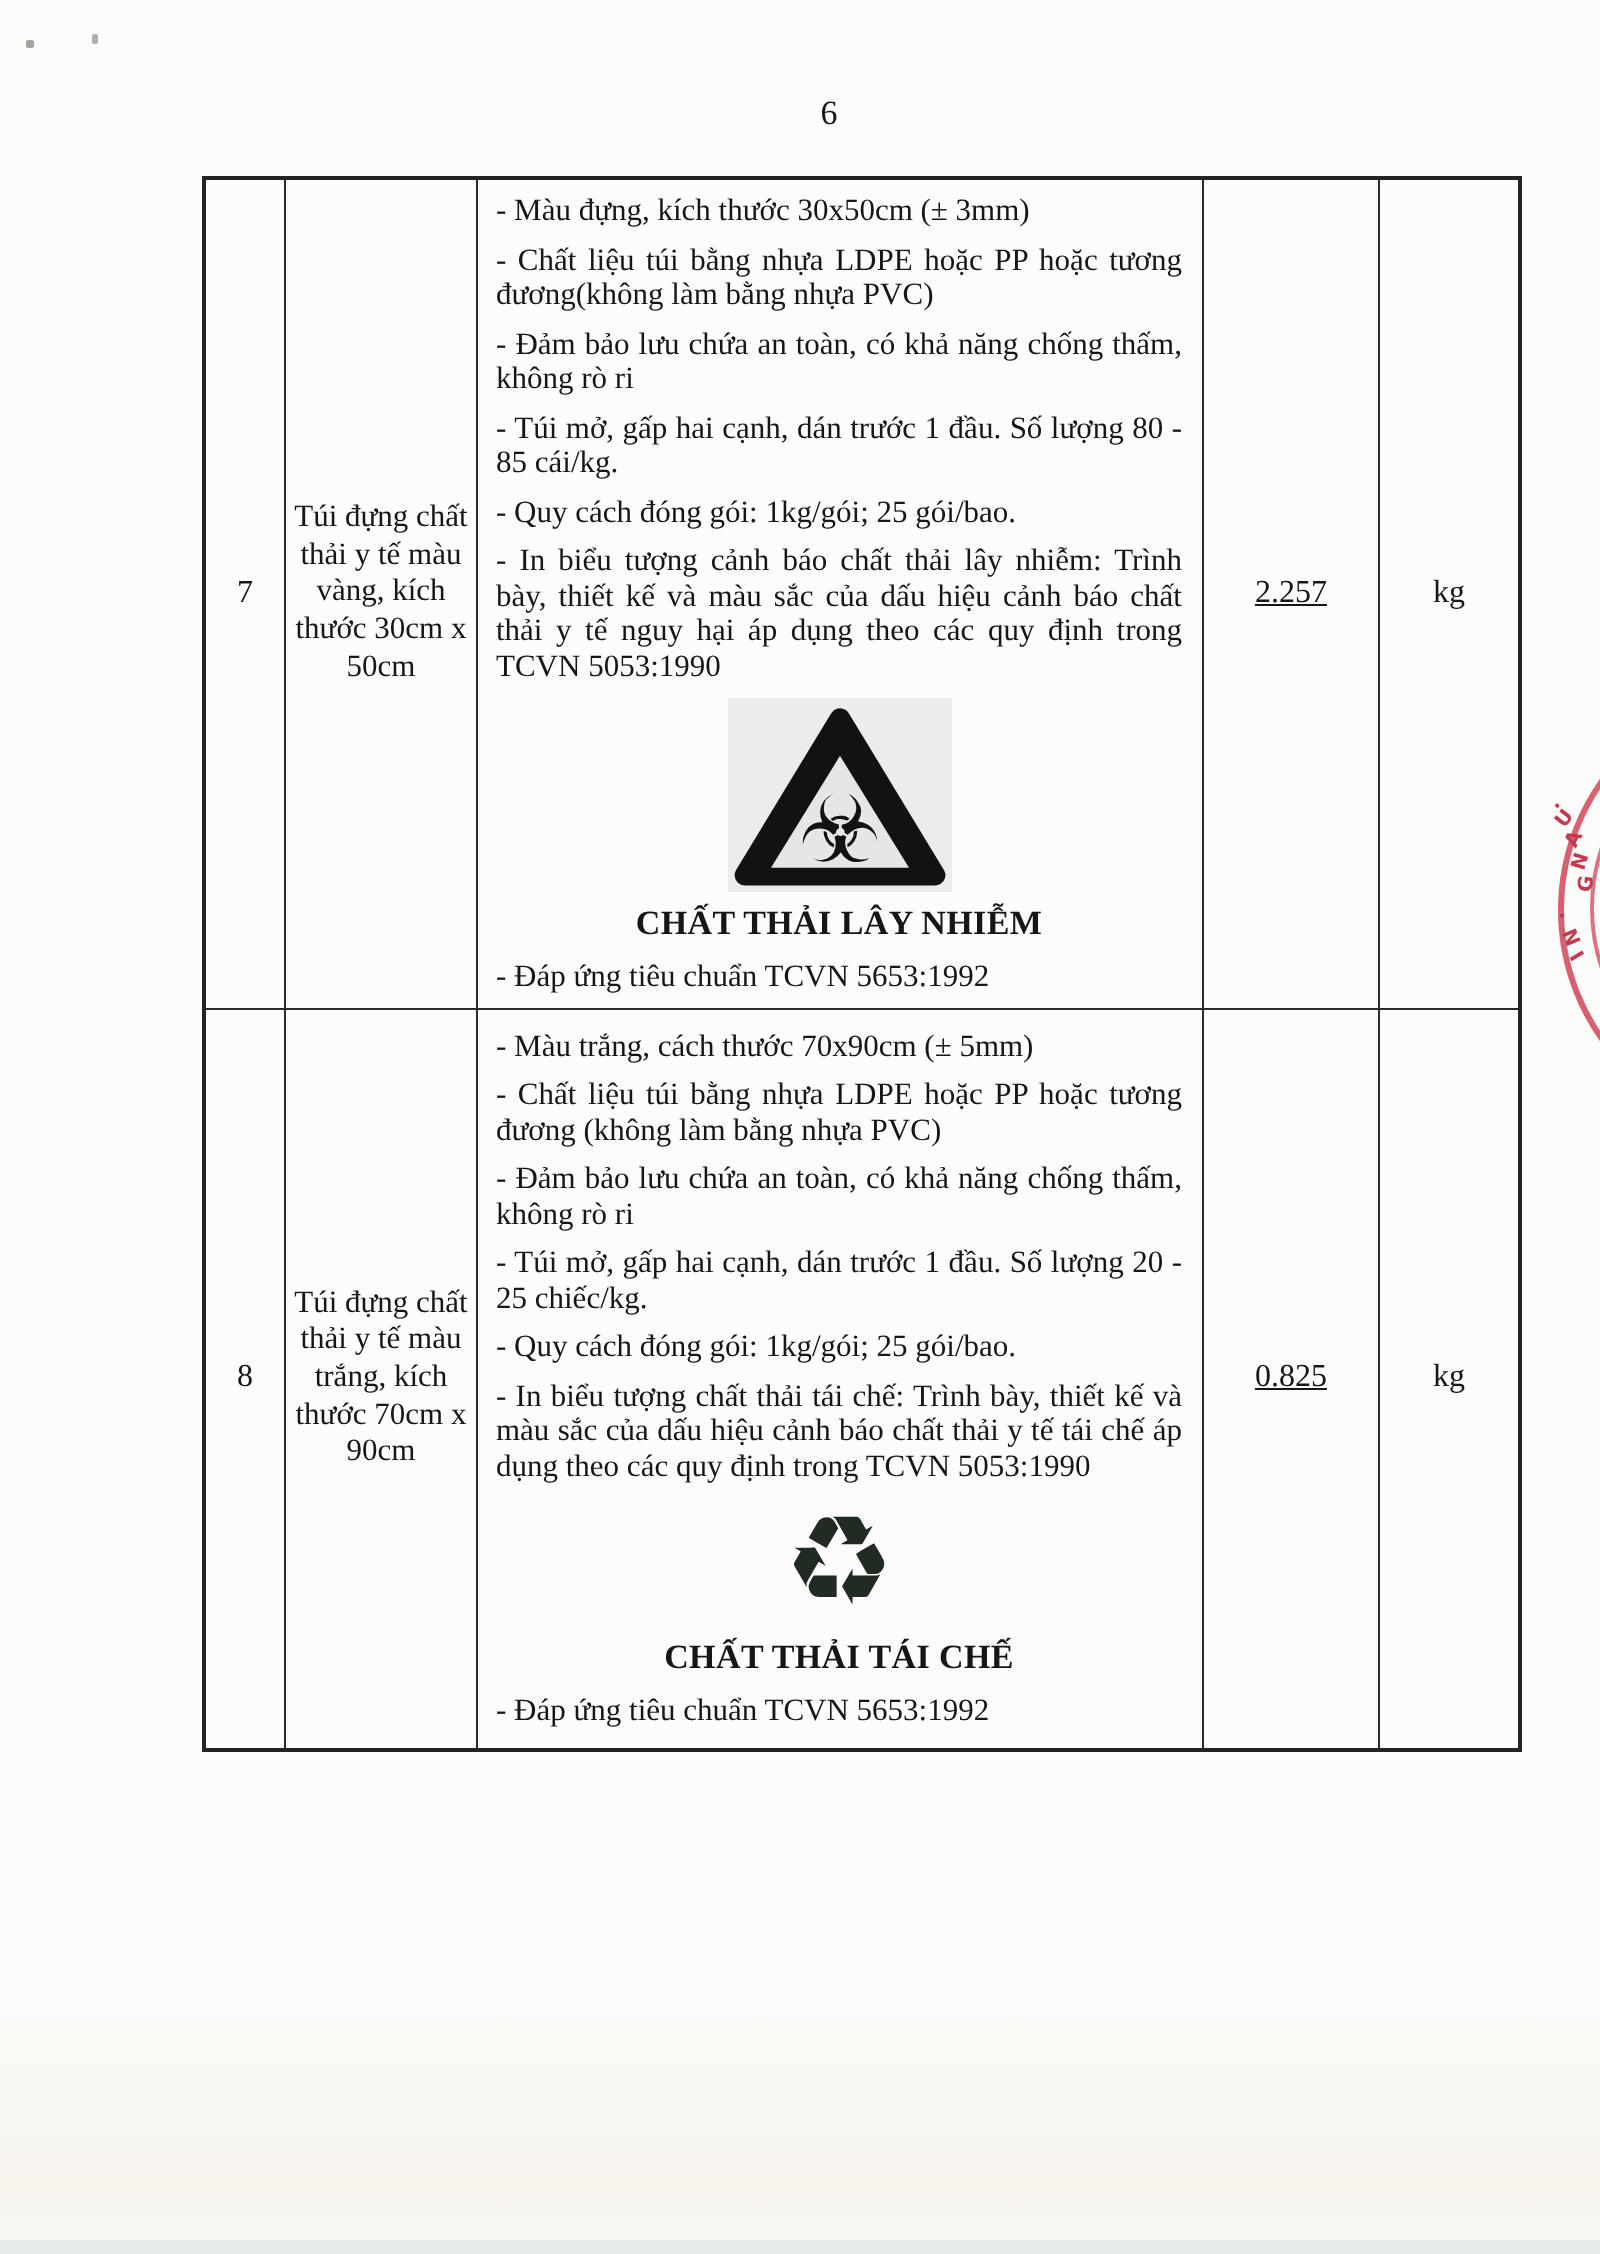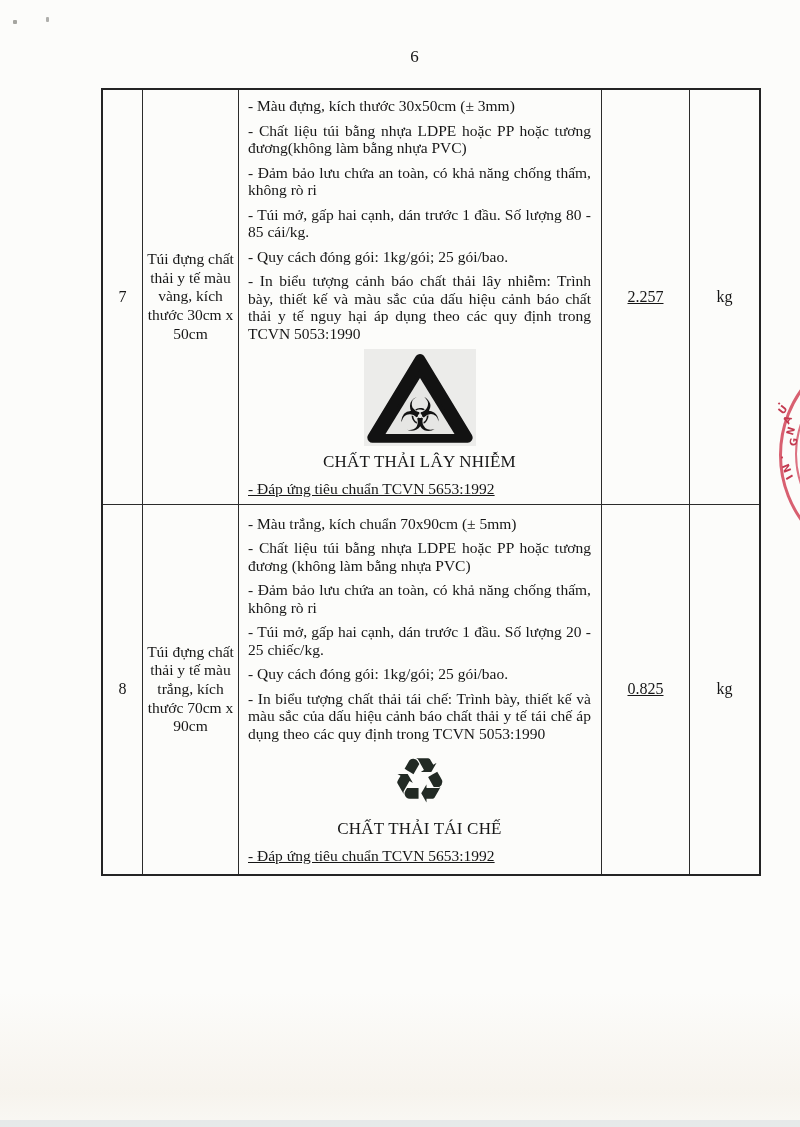--- a/index.html
+++ b/index.html
@@ -34,25 +34,25 @@
   td.c-no{width:37px;text-align:center;font-size:16px;}
   td.c-name{width:89px;text-align:center;padding:2px 3px;line-height:1.2;}
   td.c-specs{width:343px;padding:1px 10px 4px 9px;vertical-align:top;}
   td.c-qty{width:85px;text-align:center;font-size:16px;text-decoration:underline;}
   td.c-unit{width:67px;text-align:center;font-size:16px;}
   tr.row7{height:415px;}
   tr.row8{height:371px;}
 
   .spec{margin:7px 0;text-align:justify;line-height:1.13;}
   .spec:first-child{margin-top:6px;}
-  .standard{margin:8px 0 2px;text-align:left;line-height:1.13;text-decoration:underline;}
+  .standard{margin:8px 0 2px;text-align:left;line-height:1.13;}
 
   .symbol-block{text-align:center;margin:2px 0 0;}
   .symbol-caption{
-    text-align:center;font-weight:normal;font-size:17px;
+    text-align:center;font-weight:bold;font-size:17px;
     margin:6px 0 4px;letter-spacing:.2px;
   }
   .recycle-glyph{
     font-family:"DejaVu Sans", sans-serif;
     font-size:62px;line-height:64px;color:#222a24;
     display:inline-block;
   }
   .bio-svg{display:inline-block;vertical-align:top;}
 
   
@@ -105,21 +105,21 @@
         <div class="symbol-caption">CHẤT THẢI LÂY NHIỄM</div>
         <div class="standard">- Đáp ứng tiêu chuẩn TCVN 5653:1992</div>
       </td>
       <td class="c-qty">2.257</td>
       <td class="c-unit">kg</td>
     </tr>
     <tr class="row8">
       <td class="c-no">8</td>
       <td class="c-name">Túi đựng chất thải y tế màu trắng, kích thước 70cm x 90cm</td>
       <td class="c-specs">
-        <div class="spec">- Màu trắng, kích chuẩn 70x90cm (± 5mm)</div>
+        <div class="spec">- Màu trắng, cách thước 70x90cm (± 5mm)</div>
         <div class="spec">- Chất liệu túi bằng nhựa LDPE hoặc PP hoặc tương đương (không làm bằng nhựa PVC)</div>
         <div class="spec">- Đảm bảo lưu chứa an toàn, có khả năng chống thấm, không rò ri</div>
         <div class="spec">- Túi mở, gấp hai cạnh, dán trước 1 đầu. Số lượng 20 - 25 chiếc/kg.</div>
         <div class="spec">- Quy cách đóng gói: 1kg/gói; 25 gói/bao.</div>
         <div class="spec">- In biểu tượng chất thải tái chế: Trình bày, thiết kế và màu sắc của dấu hiệu cảnh báo chất thải y tế tái chế áp dụng theo các quy định trong TCVN 5053:1990</div>
         <div class="symbol-block">
           <span class="recycle-glyph">♻</span>
         </div>
         <div class="symbol-caption">CHẤT THẢI TÁI CHẾ</div>
         <div class="standard">- Đáp ứng tiêu chuẩn TCVN 5653:1992</div>

